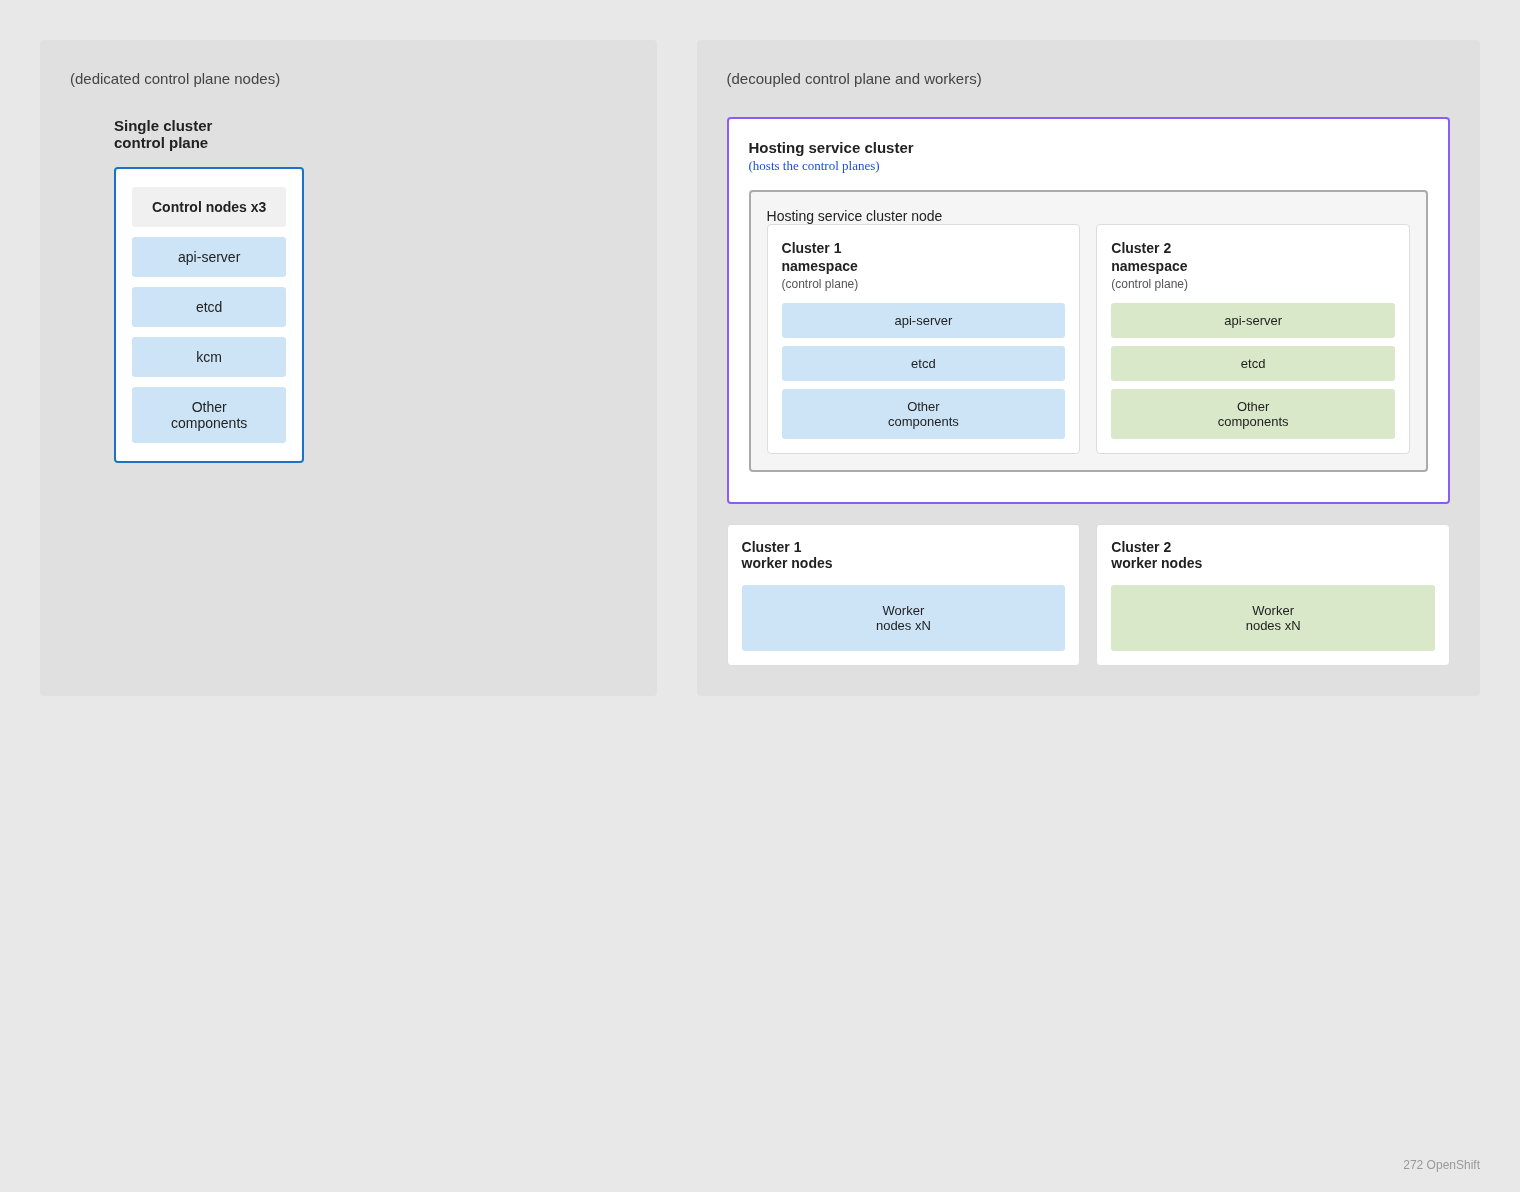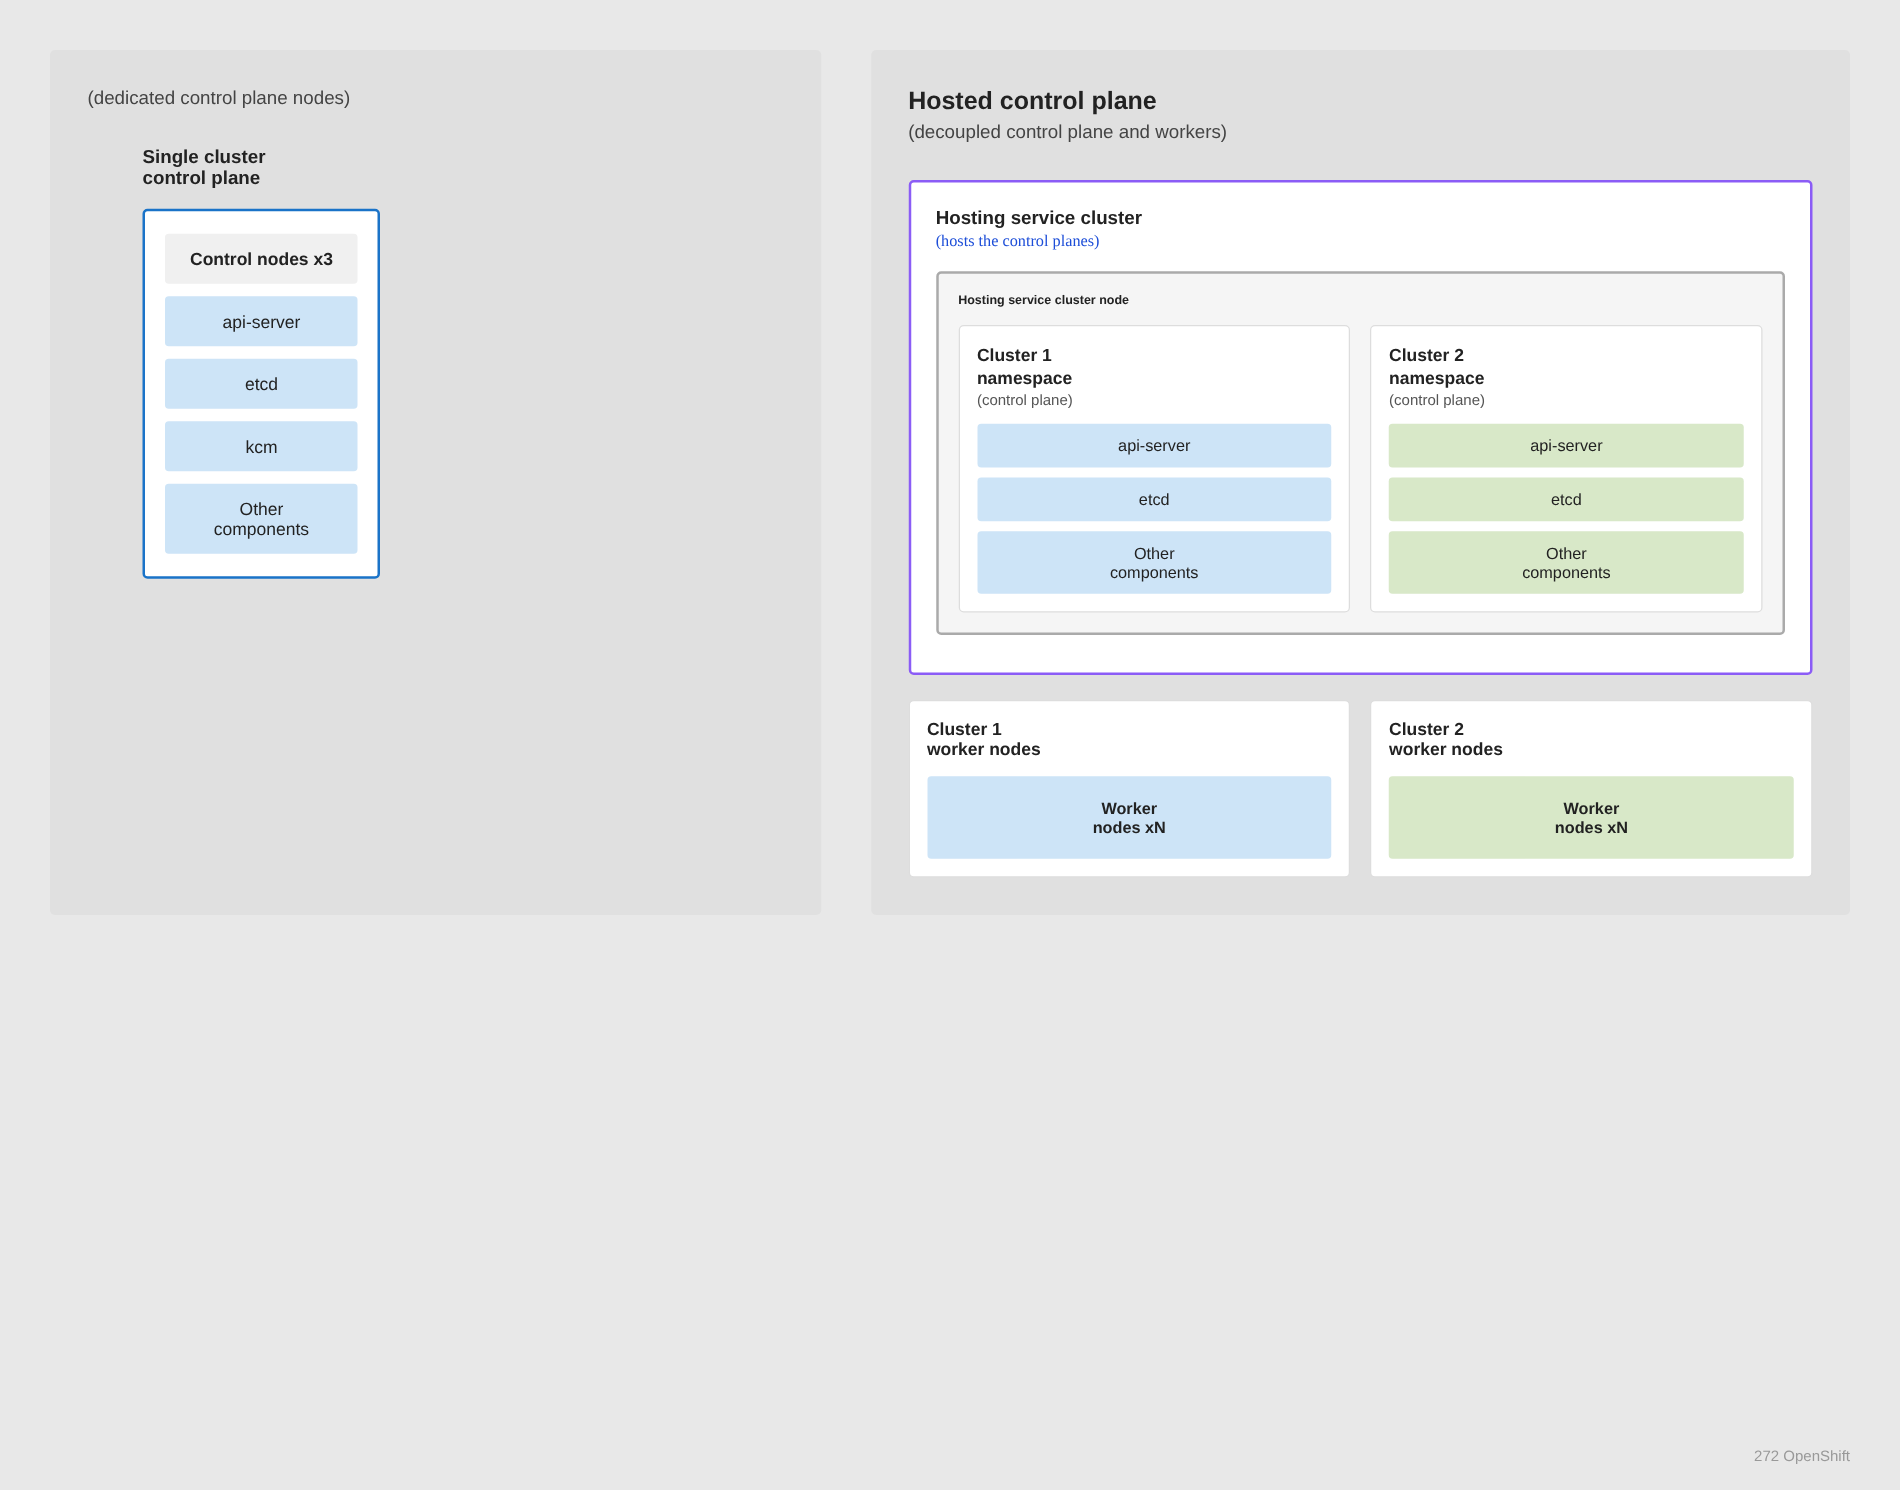--- a/index.html
+++ b/index.html
@@ -86,23 +86,22 @@
       font-family: Liberation Serif, serif;
     }
     .node-box {
       border: 2px solid #aaa;
       background: #f5f5f5;
       border-radius: 4px;
       padding: 16px;
       margin-bottom: 10px;
     }
     .node-box-title {
-      font-size: 10px;
-      font-weight: 700;
-      margin-bottom: 14px;
+      font-size: 14px;
+      font-weight: 400;
     }
     .namespaces-row {
       display: flex;
       gap: 16px;
     }
     .namespace-col {
       flex: 1;
       background: #fff;
       border: 1px solid #ddd;
       border-radius: 4px;
@@ -143,21 +142,21 @@
     }
     .worker-col-title {
       font-size: 14px;
       font-weight: 700;
       margin-bottom: 14px;
     }
     .worker-inner {
       border-radius: 3px;
       padding: 18px 12px;
       font-size: 13px;
-      font-weight: 700;
+      font-weight: 400;
       text-align: center;
     }
     .footer-watermark {
       position: fixed;
       bottom: 20px;
       right: 40px;
       font-size: 12px;
       color: #999;
     }
   </style>
@@ -181,21 +180,20 @@
           <div class="inner-box blue-tint">kcm</div>
           <div class="inner-box blue-tint" style="white-space:pre-line;">Other
 components</div>
         </div>
       </div>
 
     </div>
   </div>
 
   <div class="panel hosted-panel">
-    <div class="panel-title">Hosted control plane</div>
     <div class="panel-subtitle">(decoupled control plane and workers)</div>
 
     <div class="hosting-cluster-box">
       <div class="hosting-cluster-title">Hosting service cluster</div>
       <div class="hosting-cluster-subtitle">(hosts the control planes)</div>
 
       <div class="node-box">
         <div class="node-box-title">Hosting service cluster node</div>
 
         <div class="namespaces-row">

